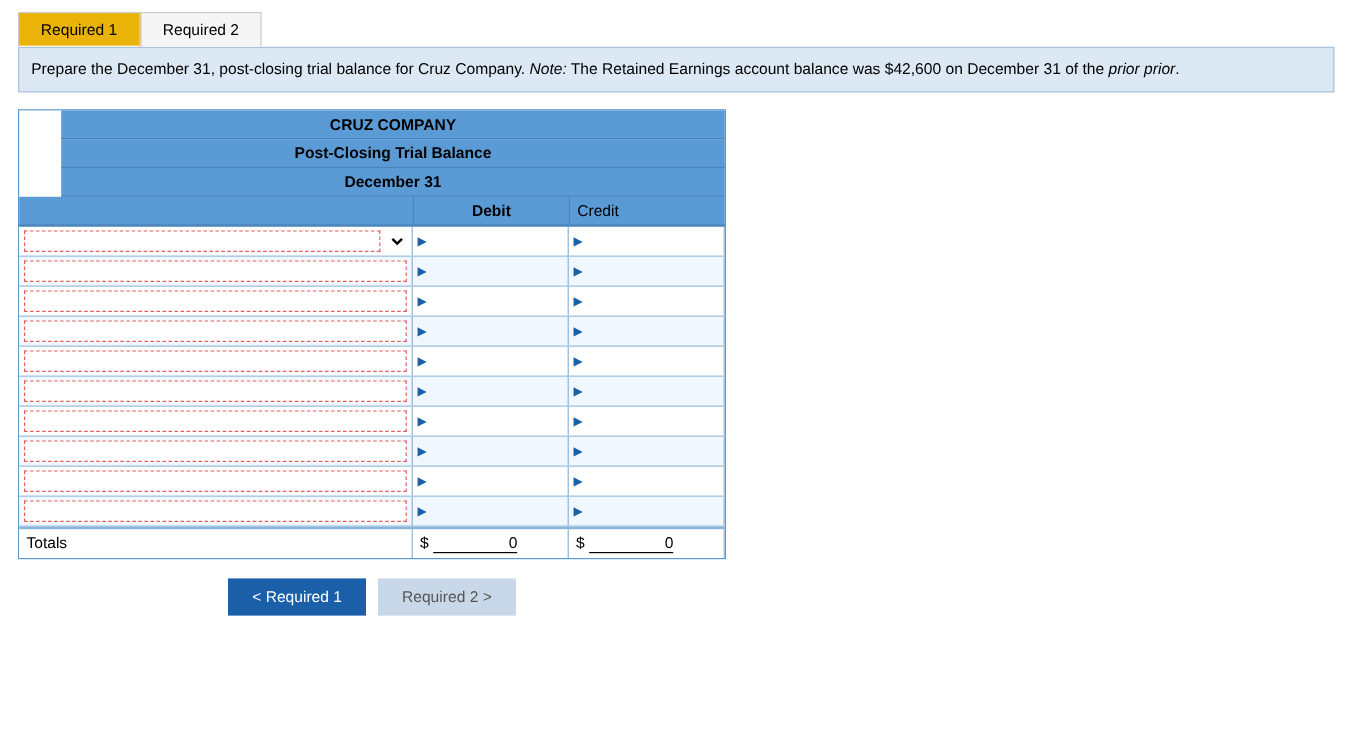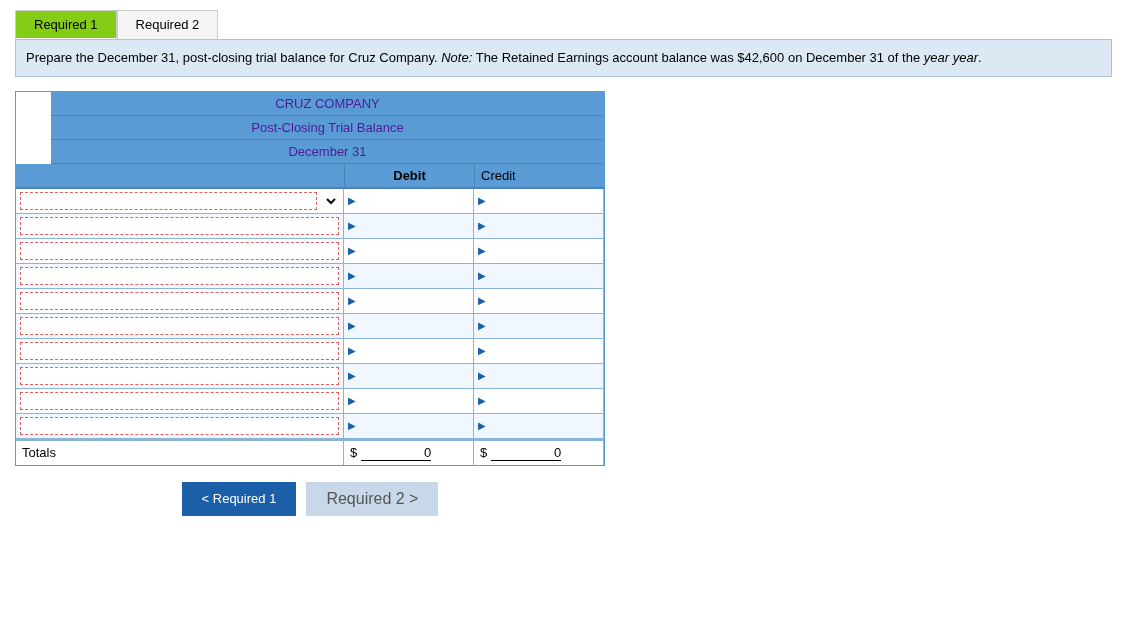--- a/index.html
+++ b/index.html
@@ -25,21 +25,21 @@
     }
     .tab {
       padding: 6px 18px;
       border: 1px solid #ccc;
       border-bottom: none;
       background: #f5f5f5;
       cursor: pointer;
       font-size: 13px;
     }
     .tab.active {
-      background: #84cc16;
+      background: #eab308;
       border-bottom: 1px solid #fff;
       z-index: 2;
     }
 
     
     .instruction-bar {
       background: #dce9f5;
       border: 1px solid #aac4e0;
       padding: 8px 10px;
       font-size: 13px;
@@ -51,24 +51,24 @@
 
     
     .table-container {
       width: 590px;
       border: 1px solid #5b9bd5;
     }
 
     
     .tbl-header {
       background: #5b9bd5;
-      color: #4c1d95;
+      color: #000000;
       text-align: center;
       padding: 4px;
-      font-weight: normal;
+      font-weight: bold;
       font-size: 13px;
       border-bottom: 1px solid #4a84b8;
       margin-left: 35px;
     }
 
     
     .col-header-row {
       display: flex;
       background: #5b9bd5;
       border-bottom: 2px solid #4a84b8;
@@ -198,21 +198,21 @@
       cursor: pointer;
       display: flex;
       align-items: center;
       gap: 5px;
     }
     .btn-secondary {
       background: #c8d8e8;
       color: #555;
       border: none;
       padding: 8px 20px;
-      font-size: 16px;
+      font-size: 13px;
       cursor: pointer;
       display: flex;
       align-items: center;
       gap: 5px;
     }
 
     .first-row .cell-account {
       
     }
   </style>
@@ -224,21 +224,21 @@
   <div class="tabs">
     <div class="tab active">
       <span>Required 1</span>
     </div>
     <div class="tab">
       <span>Required 2</span>
     </div>
   </div>
 
   <div class="instruction-bar">
-    <span>Prepare the December 31, post-closing trial balance for Cruz Company. </span><em>Note:</em><span> The Retained Earnings account balance was $42,600 on December 31 of the </span><em>year year</em><span>.</span>
+    <span>Prepare the December 31, post-closing trial balance for Cruz Company. </span><em>Note:</em><span> The Retained Earnings account balance was $42,600 on December 31 of the </span><em>prior prior</em><span>.</span>
   </div>
 
   <div class="table-container">
 
     <div class="tbl-header">
       <span>CRUZ COMPANY</span>
     </div>
     <div class="tbl-header">
       <span>Post-Closing Trial Balance</span>
     </div>

